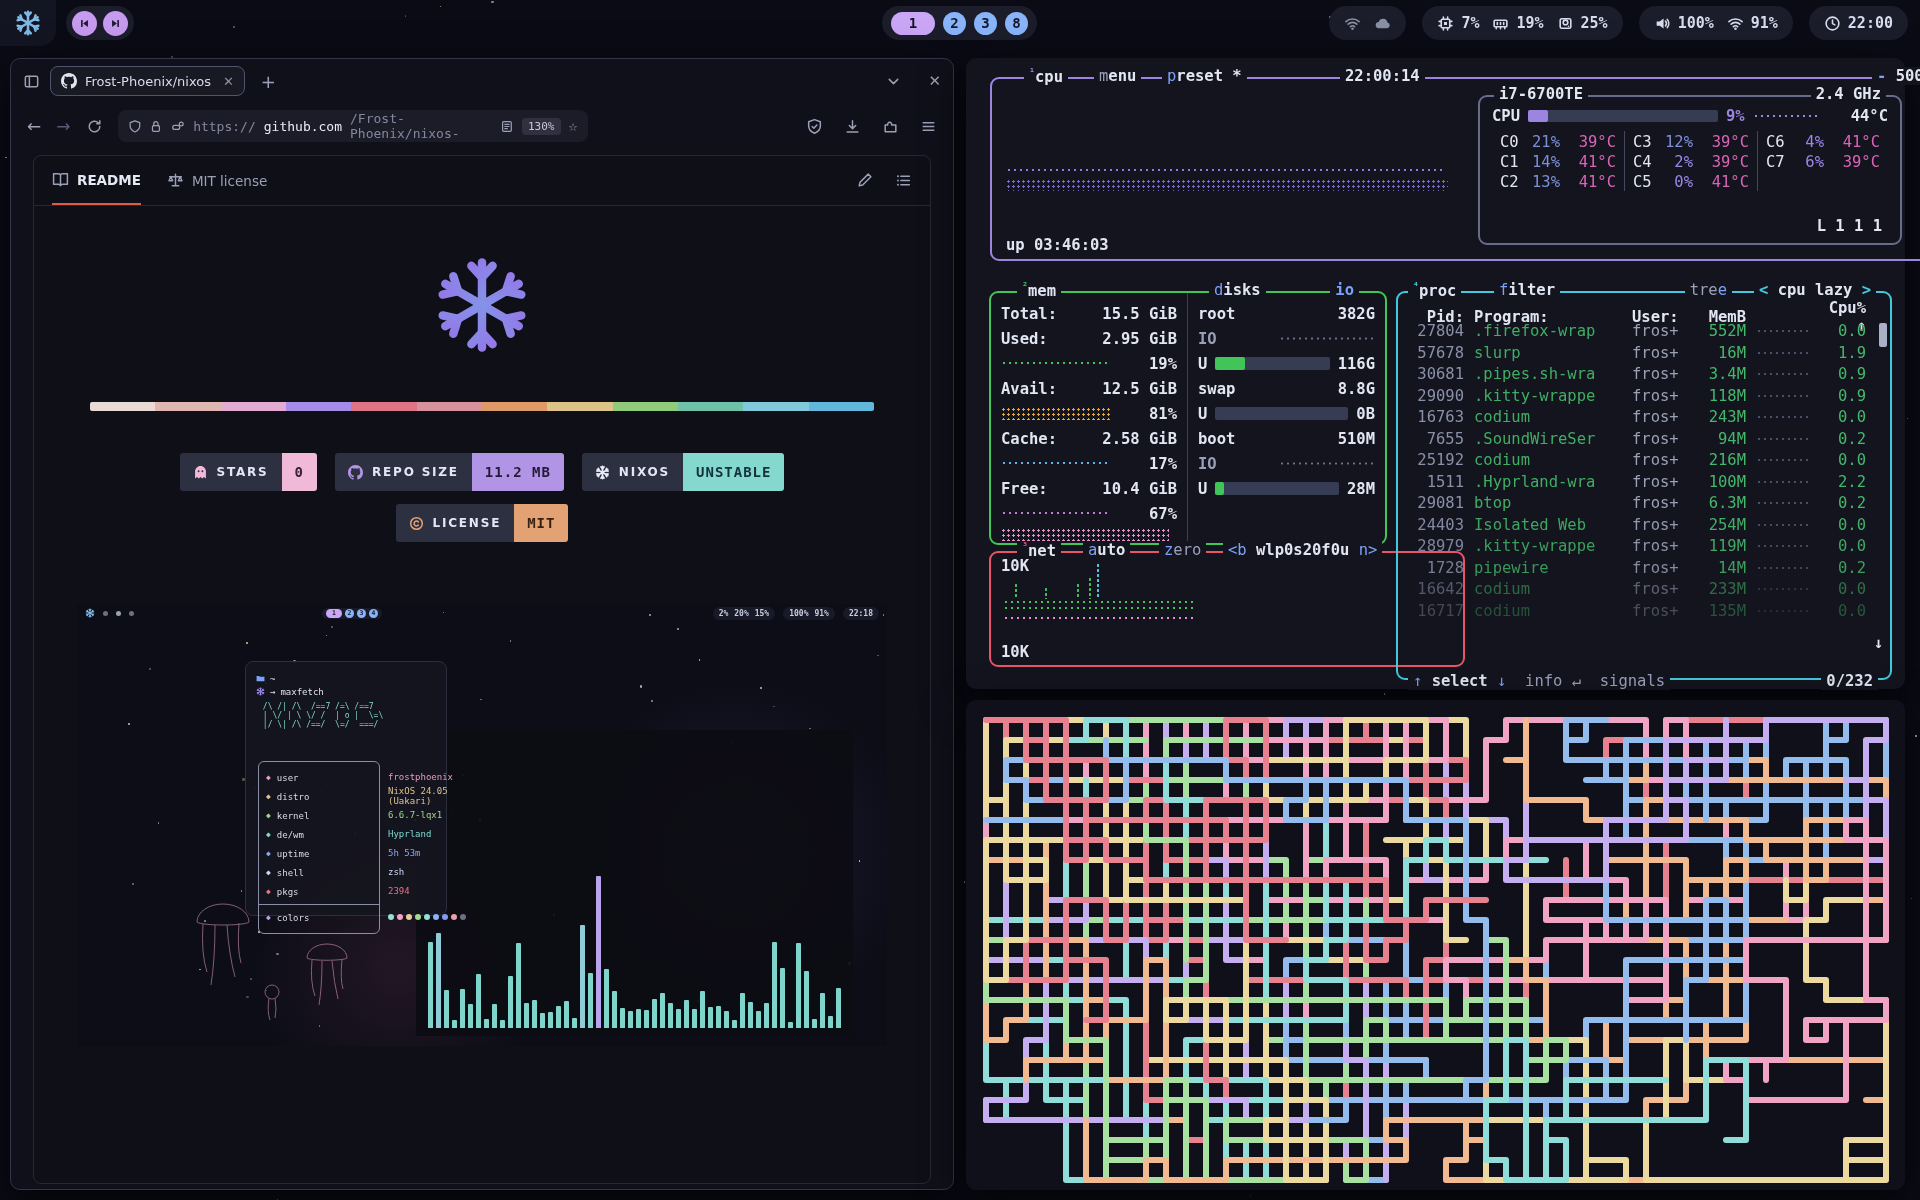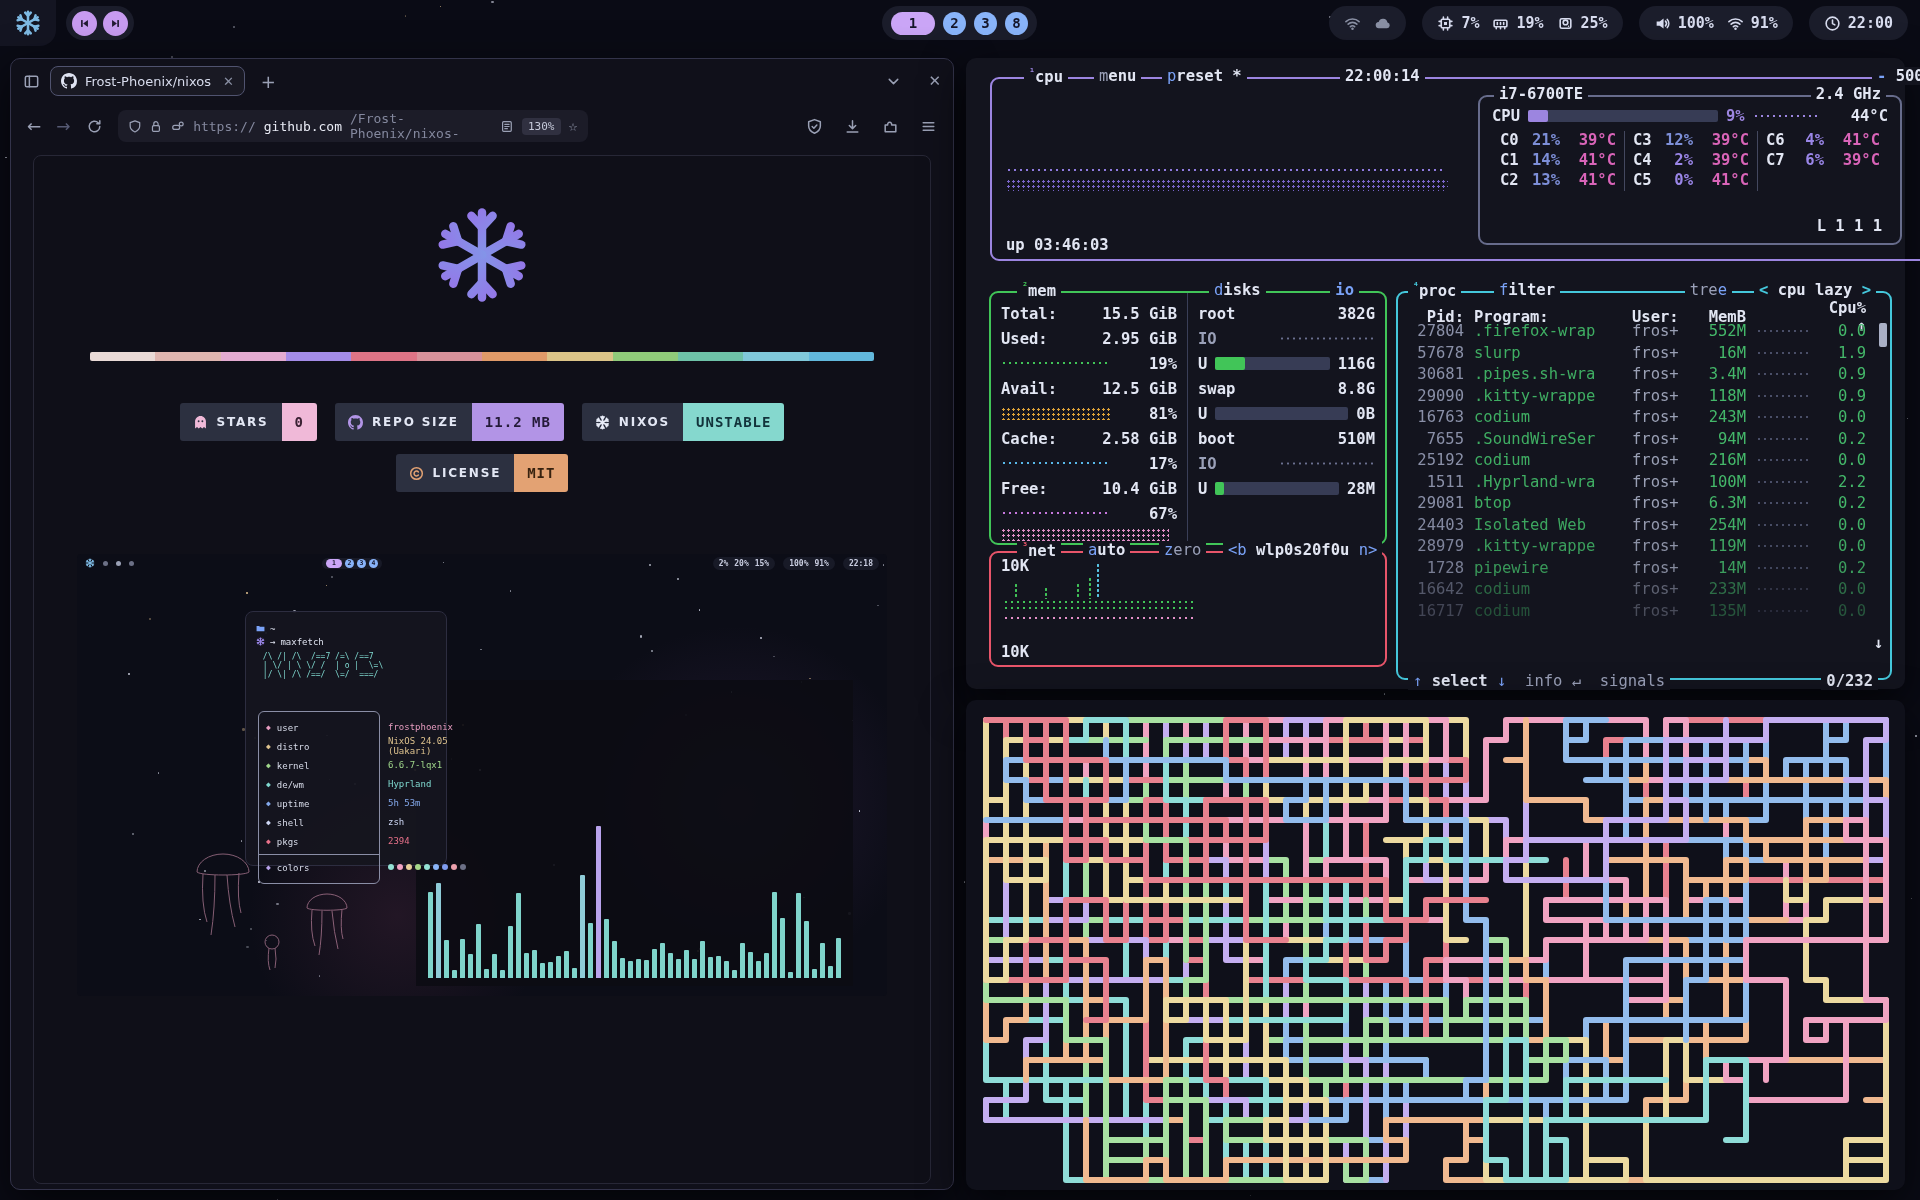--- a/index.html
+++ b/index.html
@@ -98,37 +98,37 @@
 .cpu-dots2{position:absolute;left:14px;top:100px;width:442px;height:12px;background-image:radial-gradient(circle,#7a66cc 1.2px,transparent 1.4px);background-size:5px 5px}
 .uptime{position:absolute;left:14px;bottom:5px;font-weight:bold}
 .cpui{position:absolute;left:486px;top:16px;width:424px;height:150px;border:2px solid #676c8c;border-radius:9px;padding:8px 12px}
 .cpurow{display:flex;align-items:center;gap:8px;height:22px}
 .cbar{width:190px;height:12px;background:#373c55;border-radius:2px;position:relative}
 .cbar i{position:absolute;left:0;top:0;bottom:0;width:20px;background:#9c85e0;border-radius:2px}
 .cpudots{width:64px;height:6px;background-image:radial-gradient(circle,#9c85e0 1.2px,transparent 1.4px);background-size:6px 6px}
 .cgrid{display:flex;margin-top:4px}
 .ccol{flex:1;padding:0 8px}
 .ccol+.ccol{border-left:1px solid #44485f}
-.crow{display:flex;height:20px;align-items:flex-start;font-weight:bold}
+.crow{display:flex;height:20px;align-items:flex-end;font-weight:normal}
 .crow .cn{width:32px}
 .crow .cp{flex:1;text-align:right;color:#7d8fd8}
 .crow .ct{width:56px;text-align:right;color:#d964b8}
 .lavg{position:absolute;right:18px;bottom:8px;font-weight:bold}
 .b-mem{left:23px;top:233px;width:398px;height:254px;border-color:#41c558}
 .memwrap{display:flex;height:100%}
 .memL{width:196px;padding:8px 10px}
 .memR{flex:1;border-left:1px solid #3a3f58;padding:8px 10px;position:relative}
 .mrow{display:flex;justify-content:space-between;align-items:center;height:25px;font-weight:bold}
 .meter{height:7px;width:110px;background-image:radial-gradient(circle,var(--c) 1.2px,transparent 1.4px);background-size:6px 6px}
 .meter.big{height:13px;background-size:5px 5px}
 .dio{color:#9aa0b8;font-weight:bold}
 .ddots{width:96px;height:5px;background-image:radial-gradient(circle,#6b7090 1px,transparent 1.2px);background-size:6px 5px}
 .dbar{flex:1;height:13px;background:#373c55;border-radius:2px;margin:0 8px;position:relative}
 .dbar i{position:absolute;left:0;top:0;bottom:0;background:#41c558;border-radius:2px}
-.b-net{left:23px;top:493px;width:398px;height:116px;border-color:#e8556a}
+.b-net{left:23px;top:493px;width:476px;height:116px;border-color:#e8556a}
 .n10k{position:absolute;left:10px;font-weight:bold}
 .ngraph-g{position:absolute;left:12px;top:46px;width:192px;height:13px;background-image:radial-gradient(circle,#41c558 1.1px,transparent 1.3px);background-size:6px 6px}
 .ngraph-p{position:absolute;left:12px;top:62px;width:192px;height:7px;background-image:radial-gradient(circle,#e38fc8 1.1px,transparent 1.3px);background-size:6px 6px}
 .nspike{position:absolute;width:6px;background-image:radial-gradient(circle,#41c558 1.1px,transparent 1.3px);background-size:6px 5px}
 .nspike.c{background-image:radial-gradient(circle,#58c8e8 1.1px,transparent 1.3px)}
 .netbox{position:absolute;left:204px;top:16px;width:178px;height:82px;border:2px solid #676c8c;border-radius:9px;padding:10px 10px 0}
 .netbox .nrow{height:22px;font-weight:bold}
 .b-proc{left:430px;top:233px;width:496px;height:389px;border-color:#45c8dc}
 .pwrap{padding:6px 10px 0}
 .phead,.prow{display:grid;grid-template-columns:56px 160px 54px 56px 66px 46px;column-gap:4px;height:21.5px;align-items:center}
@@ -475,20 +475,45 @@
       <svg class="bicon" viewBox="0 0 16 16">
           <path d="M3 6.5h2.4a1.9 1.9 0 1 1 3.6 0H13V13H3z"></path>
         </svg>
       <svg class="bicon" viewBox="0 0 16 16">
           <path d="M3 4.5h10M3 8h10M3 11.5h10"></path>
         </svg>
     </div>
   </div>
 
   <div class="gh-card">
+    <div class="gh-head">
+      <div class="gh-tab">
+        <svg class="bicon" viewBox="0 0 16 16" width="15" height="15">
+            <path d="M1.5 2.5H6c1 0 2 .6 2 1.8 0-1.2 1-1.8 2-1.8h4.5v10H10c-.9 0-1.7.7-2 1.3-.3-.6-1.1-1.3-2-1.3H1.5zM8 4.3v9.2"></path>
+          </svg>
+        <span>README</span>
+      </div>
+      <div class="gh-tab2">
+        <svg class="bicon" viewBox="0 0 16 16" width="15" height="15">
+            <path d="M8 2v11M5 13h6M2.5 4.5h11M3.6 4.5L1.9 8.3h3.4zM12.4 4.5l-1.7 3.8h3.4z"></path>
+          </svg>
+        <span>MIT license</span>
+      </div>
+      <div class="gh-hright">
+        <svg class="bicon" viewBox="0 0 16 16" width="15" height="15">
+            <path d="M11.5 2l2.5 2.5L6.3 12.2 3 13l.8-3.3z"></path>
+          </svg>
+        <svg class="bicon" viewBox="0 0 16 16" width="15" height="15">
+            <path d="M5.5 4h8M5.5 8h8M5.5 12h8"></path>
+            <circle cx="2.8" cy="4" r=".9" fill="#9aa0b5" stroke="none"></circle>
+            <circle cx="2.8" cy="8" r=".9" fill="#9aa0b5" stroke="none"></circle>
+            <circle cx="2.8" cy="12" r=".9" fill="#9aa0b5" stroke="none"></circle>
+          </svg>
+      </div>
+    </div>
     <div class="gh-body">
       <svg viewBox="0 0 100 100" width="106" height="106" style="margin-top:46px">
           <use href="#nixflake" stroke="url(#nixg)" stroke-width="8"></use>
         </svg>
       <div class="palette" id="palette">
           <i style="background: rgb(233, 218, 214);"></i>
           <i style="background: rgb(223, 182, 176);"></i>
           <i style="background: rgb(227, 171, 209);"></i>
           <i style="background: rgb(164, 140, 232);"></i>
           <i style="background: rgb(222, 116, 134);"></i>

